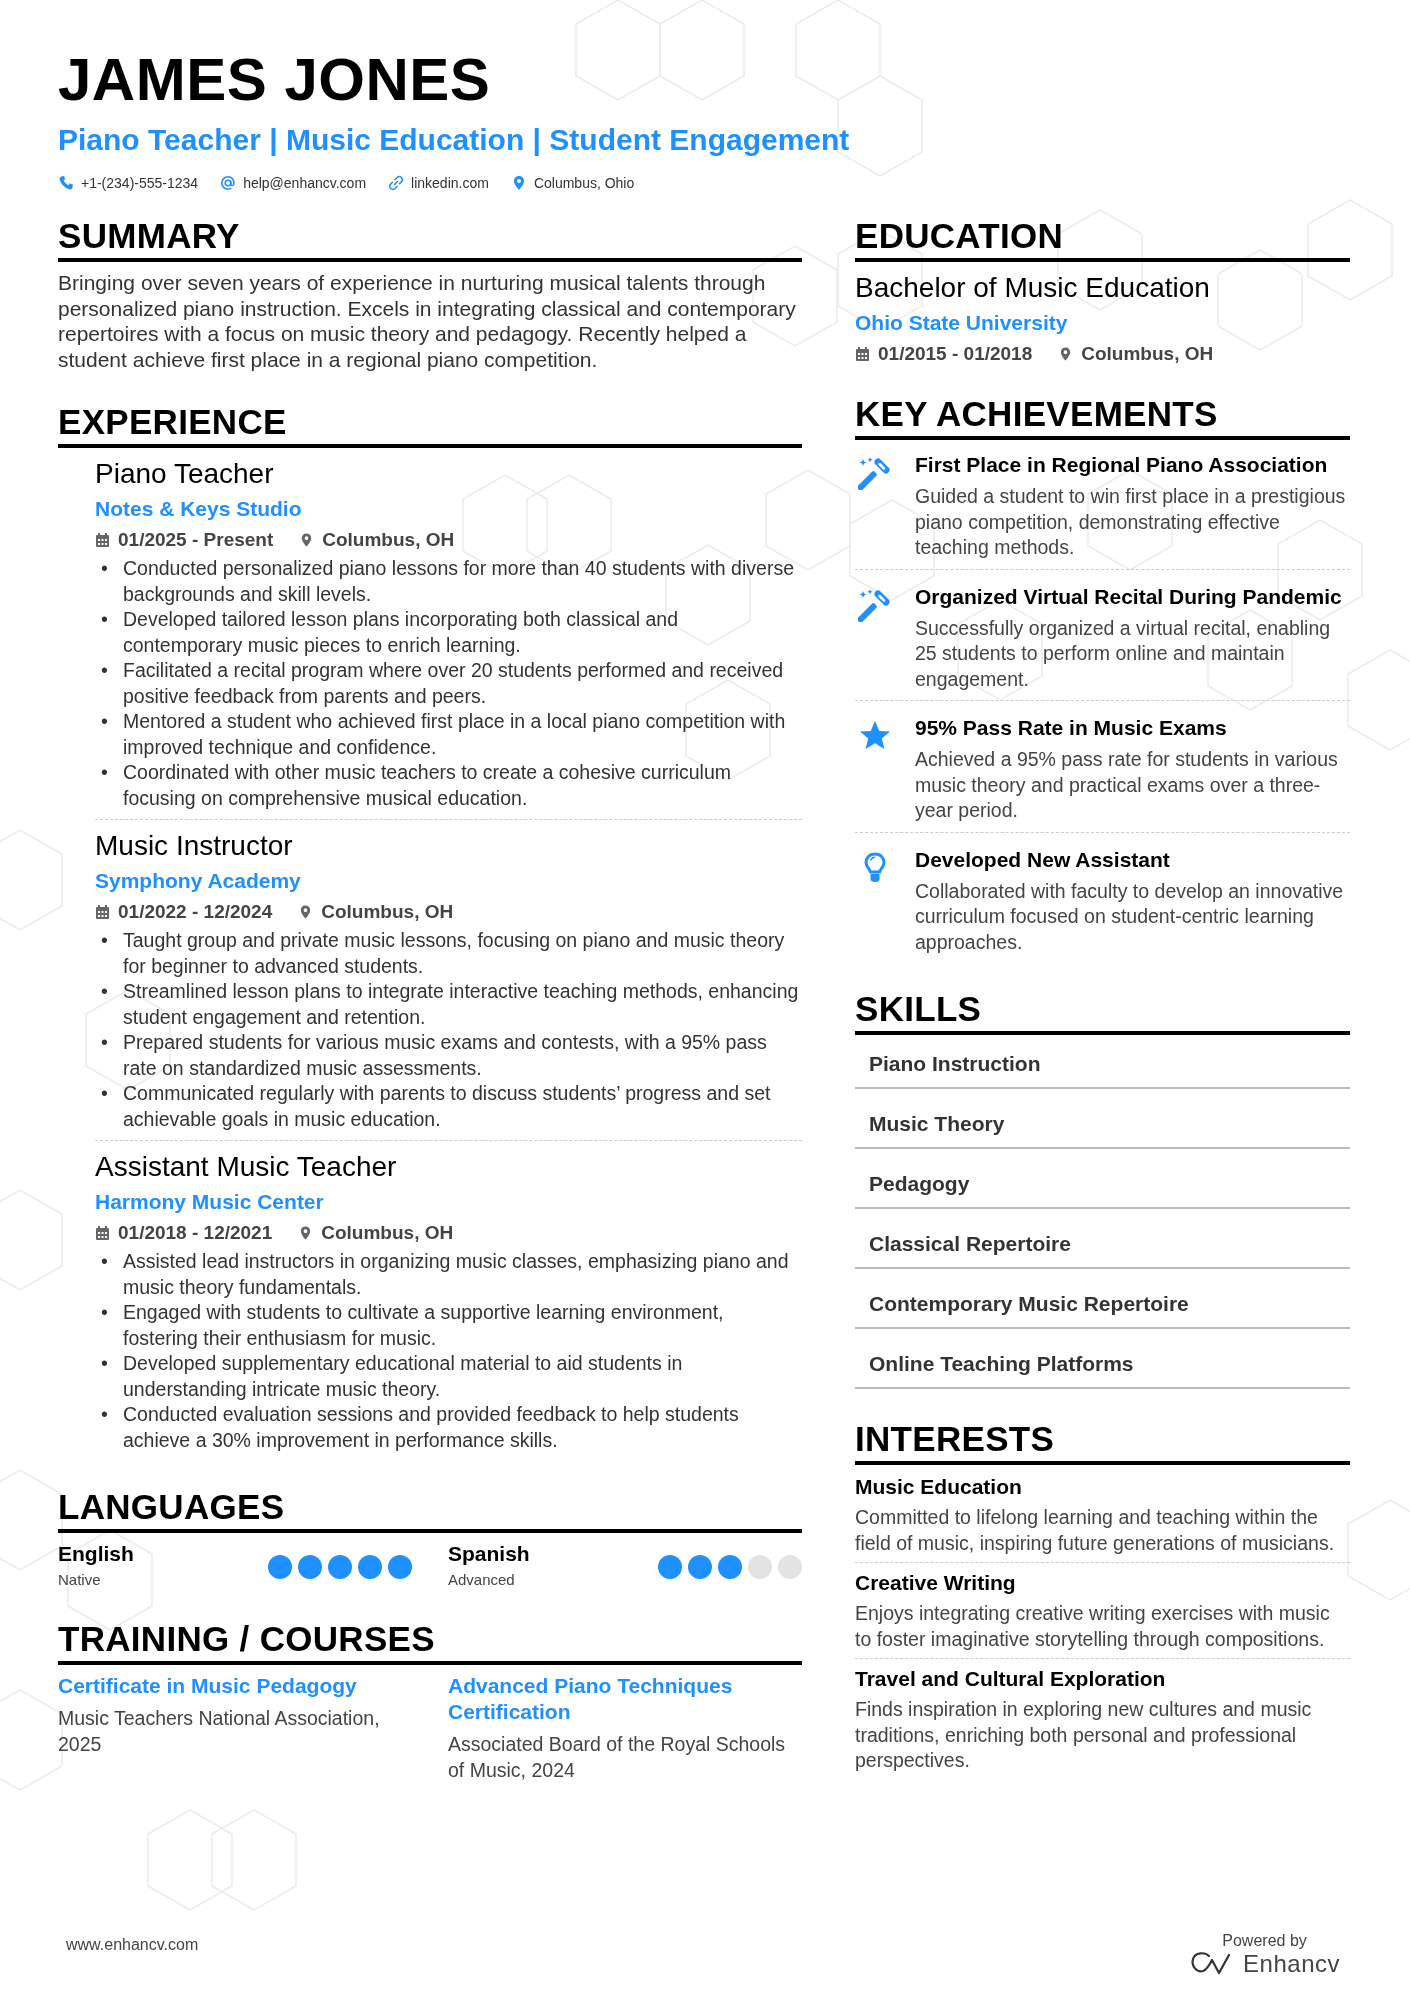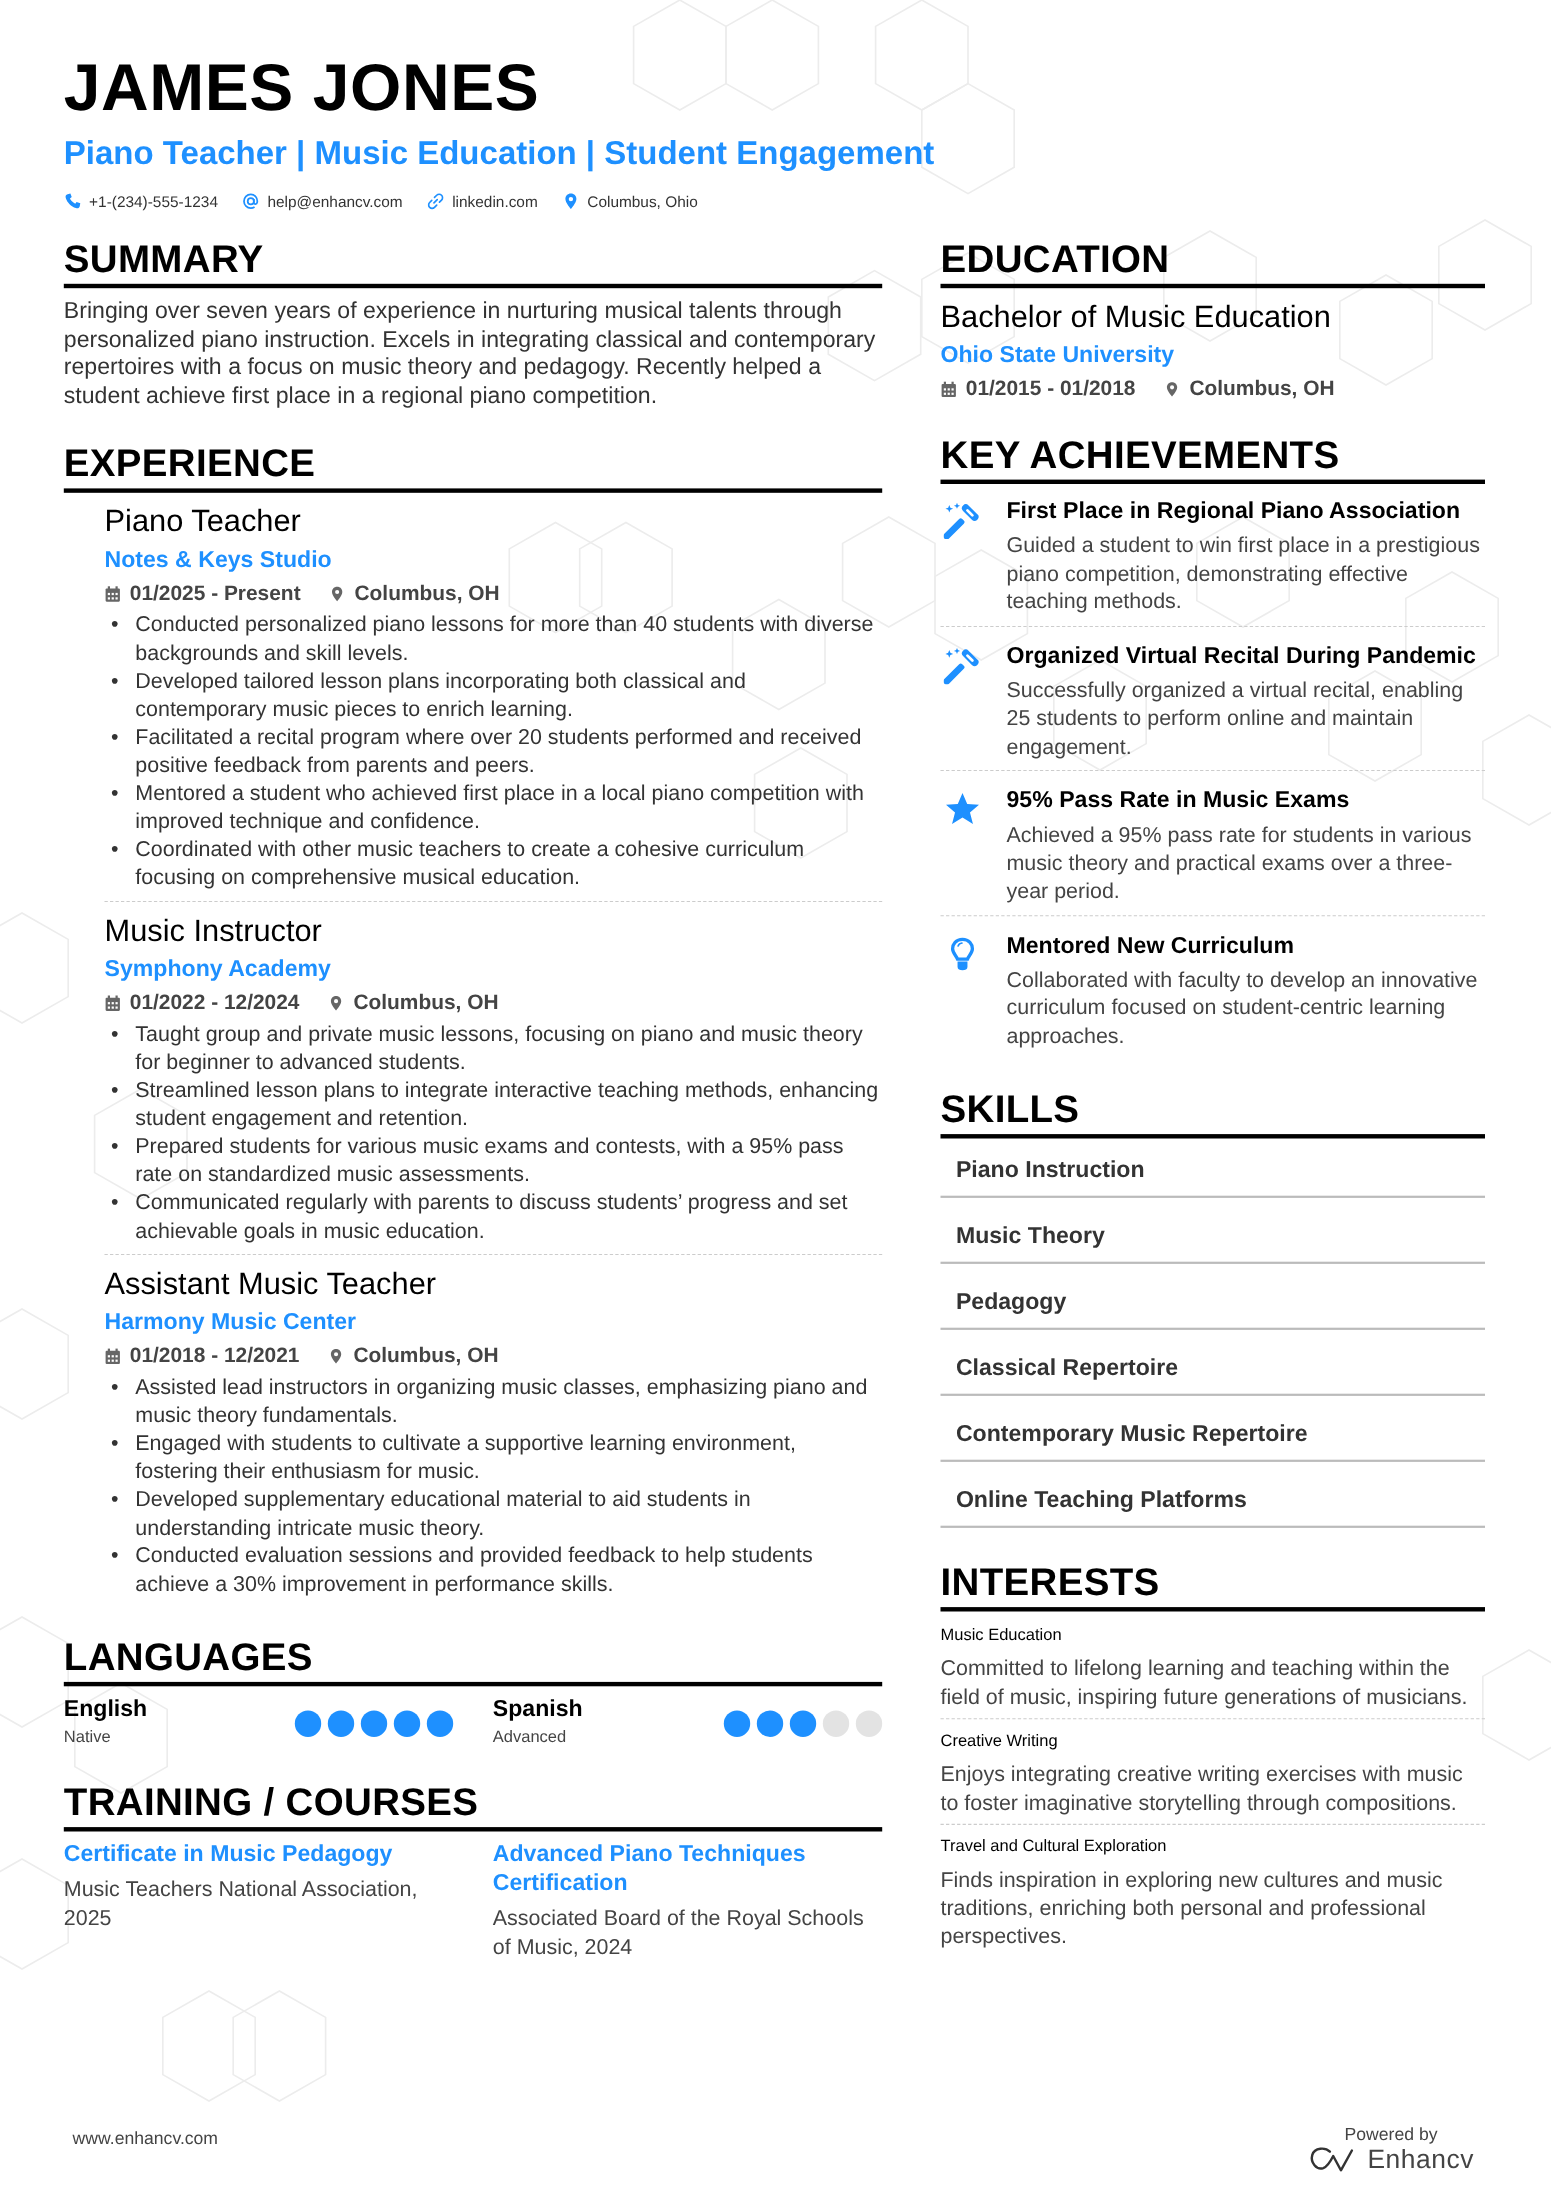--- a/index.html
+++ b/index.html
@@ -54,21 +54,21 @@
   .ach-icon { width: 40px; flex: none; padding-top: 4px; display: flex; justify-content: center; }
   .ach-icon svg { width: 34px; height: 34px; }
   .ach-title { font-size: 21px; font-weight: bold; color: #000; line-height: 26px; }
   .ach-desc { font-size: 19.5px; color: #444; line-height: 25.5px; margin-top: 6px; }
 
   .skills { display: flex; flex-wrap: wrap; gap: 14px 16px; margin-top: 6px; flex-direction: column; }
   .skill { font-size: 21px; font-weight: bold; color: #333; padding: 8px 14px 10px; border-bottom: 2px solid #bbb; line-height: 26px; }
 
   .interest { padding-bottom: 6px; border-bottom: 1.5px dashed #ccc; margin-bottom: 6px; }
   .interest:last-child { border-bottom: none; }
-  .interest-title { font-size: 15px; font-weight: normal; color: #000; line-height: 28px; }
+  .interest-title { font-size: 21px; font-weight: bold; color: #000; line-height: 28px; }
   .interest-desc { font-size: 19.5px; color: #444; line-height: 25.5px; margin-top: 4px; }
 
   .footer { position: absolute; left: 0; right: 0; top: 1932px; height: 30px; }
   .footer-url { position: absolute; left: 66px; top: 4px; font-size: 16px; color: #444; }
   .footer-brand { position: absolute; right: 70px; top: 0; display: flex; align-items: center; color: #444; flex-direction: column; }
   .powered { font-size: 16px; }
   .brand-logo { display: flex; align-items: center; gap: 8px; font-size: 24px; letter-spacing: 0.5px; }
   .brand-logo svg { width: 46px; height: 26px; }
 </style>
 </head>
@@ -385,21 +385,21 @@
 
       <div class="ach">
         <div class="ach-icon">
             <svg viewBox="0 0 34 34">
               <path d="M17 3 C11 3 8 7.5 8 11.5 C8 15.5 11.5 18 12.5 21 L21.5 21 C22.5 18 26 15.5 26 11.5 C26 7.5 23 3 17 3 Z" fill="none" stroke="#1e90ff" stroke-width="3"></path>
               <path d="M12.5 23 H21.5 V28 C21.5 30 19.5 31 17 31 C14.5 31 12.5 30 12.5 28 Z" fill="#1e90ff"></path>
               <path d="M13 9 C13.5 7.5 15 6.5 16.5 6.3" fill="none" stroke="#1e90ff" stroke-width="1.5" stroke-linecap="round"></path>
             </svg>
           </div>
         <div>
-          <div class="ach-title">Mentored New Curriculum</div>
+          <div class="ach-title">Developed New Assistant</div>
           <div class="ach-desc">Collaborated with faculty to develop an innovative curriculum focused on student-centric learning approaches.</div>
         </div>
       </div>
     </section>
 
     <section class="section">
       <h2 class="section-title">SKILLS</h2>
       <div class="skills">
         <span class="skill">Piano Instruction</span>
         <span class="skill">Music Theory</span>

